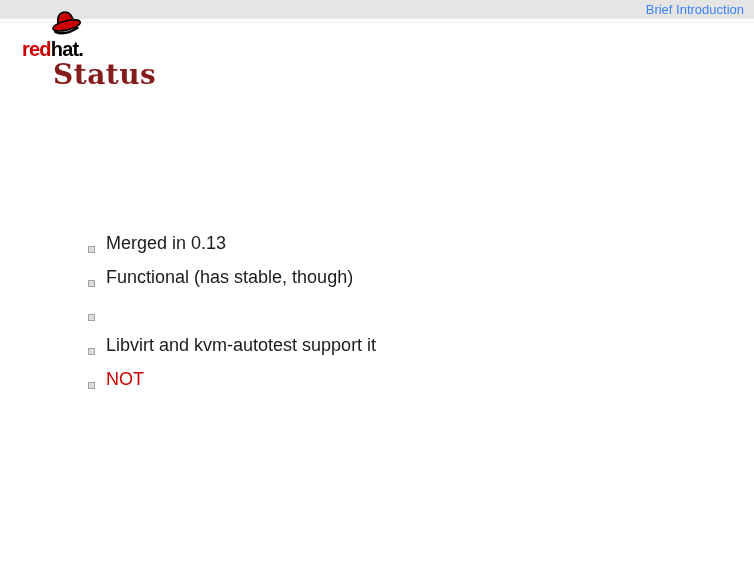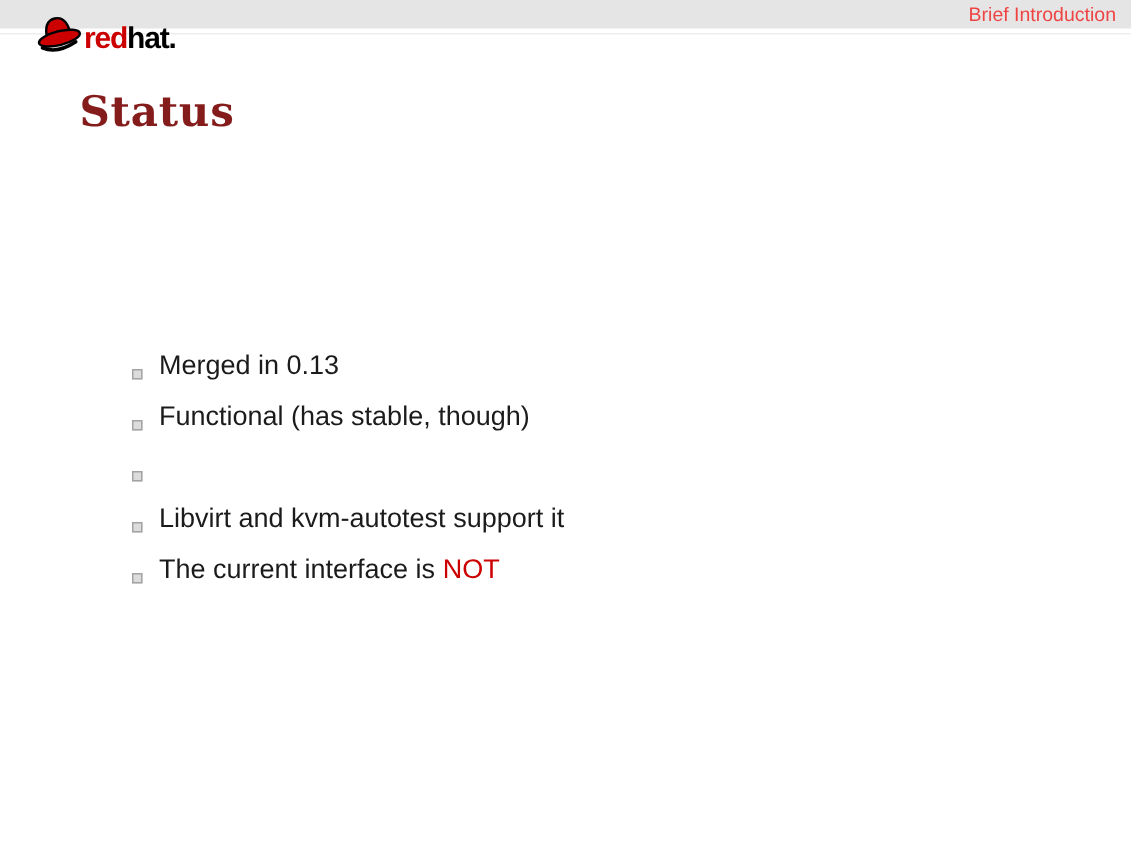--- a/index.html
+++ b/index.html
@@ -17,33 +17,34 @@
     top: 0; left: 0; right: 0;
     height: 19px;
     background: #e5e5e5;
   }
   .section-title {
     position: absolute;
     top: 0; right: 10px;
     height: 35px;
     line-height: 19px;
     font-size: 13px;
-    color: #ef4444;
+    color: #3b82f6;
   }
   .header-rule {
     position: absolute;
     top: 22px; left: 0; right: 0;
     height: 1px;
     background: #eeeeee;
   }
   .logo {
     position: absolute;
     left: 22px; top: 6px;
     display: flex;
     align-items: flex-end;
+    flex-direction: column;
   }
   .logo-hat { display: block; }
   .logo-text {
     font-size: 20px;
     font-weight: bold;
     letter-spacing: -0.8px;
     line-height: 1;
     padding-bottom: 3px;
     white-space: nowrap;
   }
@@ -116,17 +117,17 @@
     <li>
       <span class="bullet-sq"></span>
       <span class="hl"></span><span></span>
     </li>
     <li>
       <span class="bullet-sq"></span>
       <span>Libvirt and kvm-autotest support it</span><span class="hl"></span><span></span>
     </li>
     <li>
       <span class="bullet-sq"></span>
-      <span>The current interface is </span><span class="hl">NOT</span>
+      <span class="hl">NOT</span>
     </li>
   </ul>
 
 </div>
 
 </body></html>

